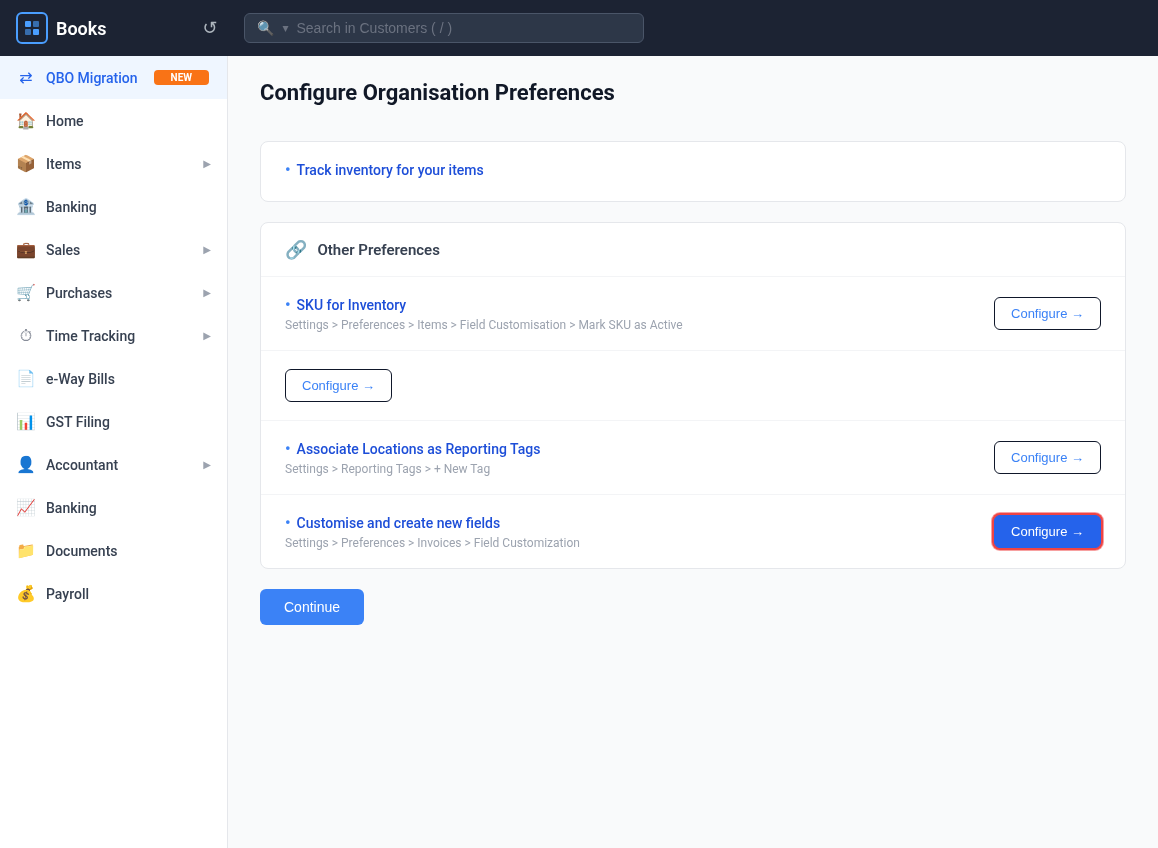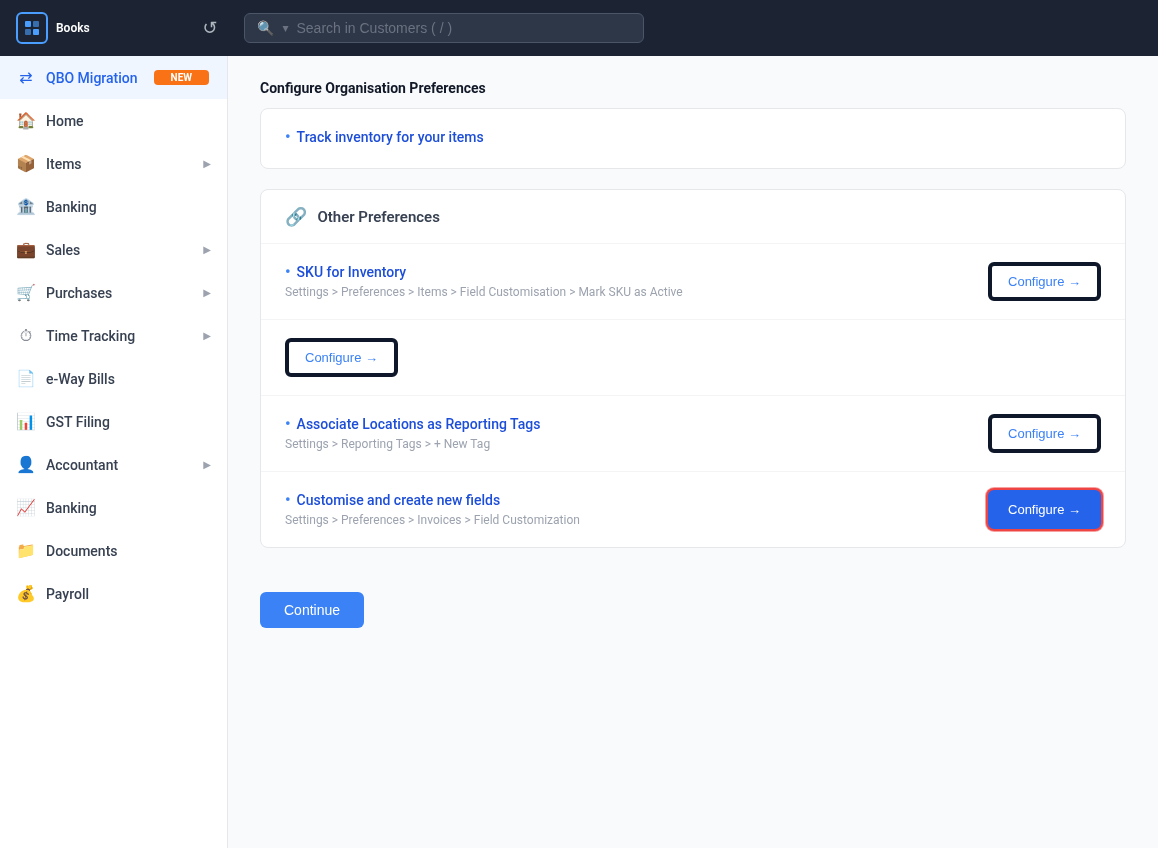--- a/index.html
+++ b/index.html
@@ -13,21 +13,21 @@
       align-items: center;
       padding: 0 16px;
       gap: 16px;
       flex-shrink: 0;
     }
     .brand {
       display: flex;
       align-items: center;
       gap: 8px;
       color: white;
-      font-size: 12px;
+      font-size: 18px;
       font-weight: 600;
       min-width: 160px;
     }
     .brand-icon {
       width: 32px;
       height: 32px;
       border: 2px solid #4a9eff;
       border-radius: 6px;
       display: flex;
       align-items: center;
@@ -119,36 +119,37 @@
     }
 
     
     .content-area {
       flex: 1;
       overflow-y: auto;
       background: #f9fafb;
       padding: 24px 32px;
     }
     .page-title {
-      font-size: 14px;
+      font-size: 22px;
       font-weight: 700;
       color: #111827;
-      margin-bottom: 12px;
+      margin-bottom: 36px;
     }
 
     
     .card {
       background: white;
       border: 1px solid #e5e7eb;
       border-radius: 8px;
       margin-bottom: 20px;
       overflow: hidden;
     }
     .card-row {
       display: flex;
+      align-items: center;
       padding: 18px 24px;
       border-bottom: 1px solid #f3f4f6;
     }
     .card-row:last-child { border-bottom: none; }
     .card-row-content { flex: 1; }
     .card-row-title {
       font-size: 14px;
       font-weight: 500;
       color: #1d4ed8;
       margin-bottom: 4px;
@@ -160,21 +161,21 @@
       content: '•';
       color: #3b82f6;
       font-size: 16px;
     }
     .card-row-path {
       font-size: 12px;
       color: #9ca3af;
     }
     .configure-btn {
       background: white;
-      border: 4px solid #0f172a;
+      border: 1px solid #0f172a;
       color: #3b82f6;
       font-size: 13px;
       font-weight: 500;
       padding: 8px 16px;
       border-radius: 6px;
       cursor: pointer;
       white-space: nowrap;
       display: flex;
       align-items: center;
       gap: 4px;
@@ -205,21 +206,21 @@
     
     .continue-btn {
       background: #3b82f6;
       color: white;
       border: none;
       padding: 10px 24px;
       border-radius: 6px;
       font-size: 14px;
       font-weight: 500;
       cursor: pointer;
-      margin-top: 24px;
+      margin-top: 0;
     }
 
     
     .partial-card {
       background: white;
       border: 1px solid #e5e7eb;
       border-radius: 8px;
       margin-bottom: 20px;
     }
   </style>

